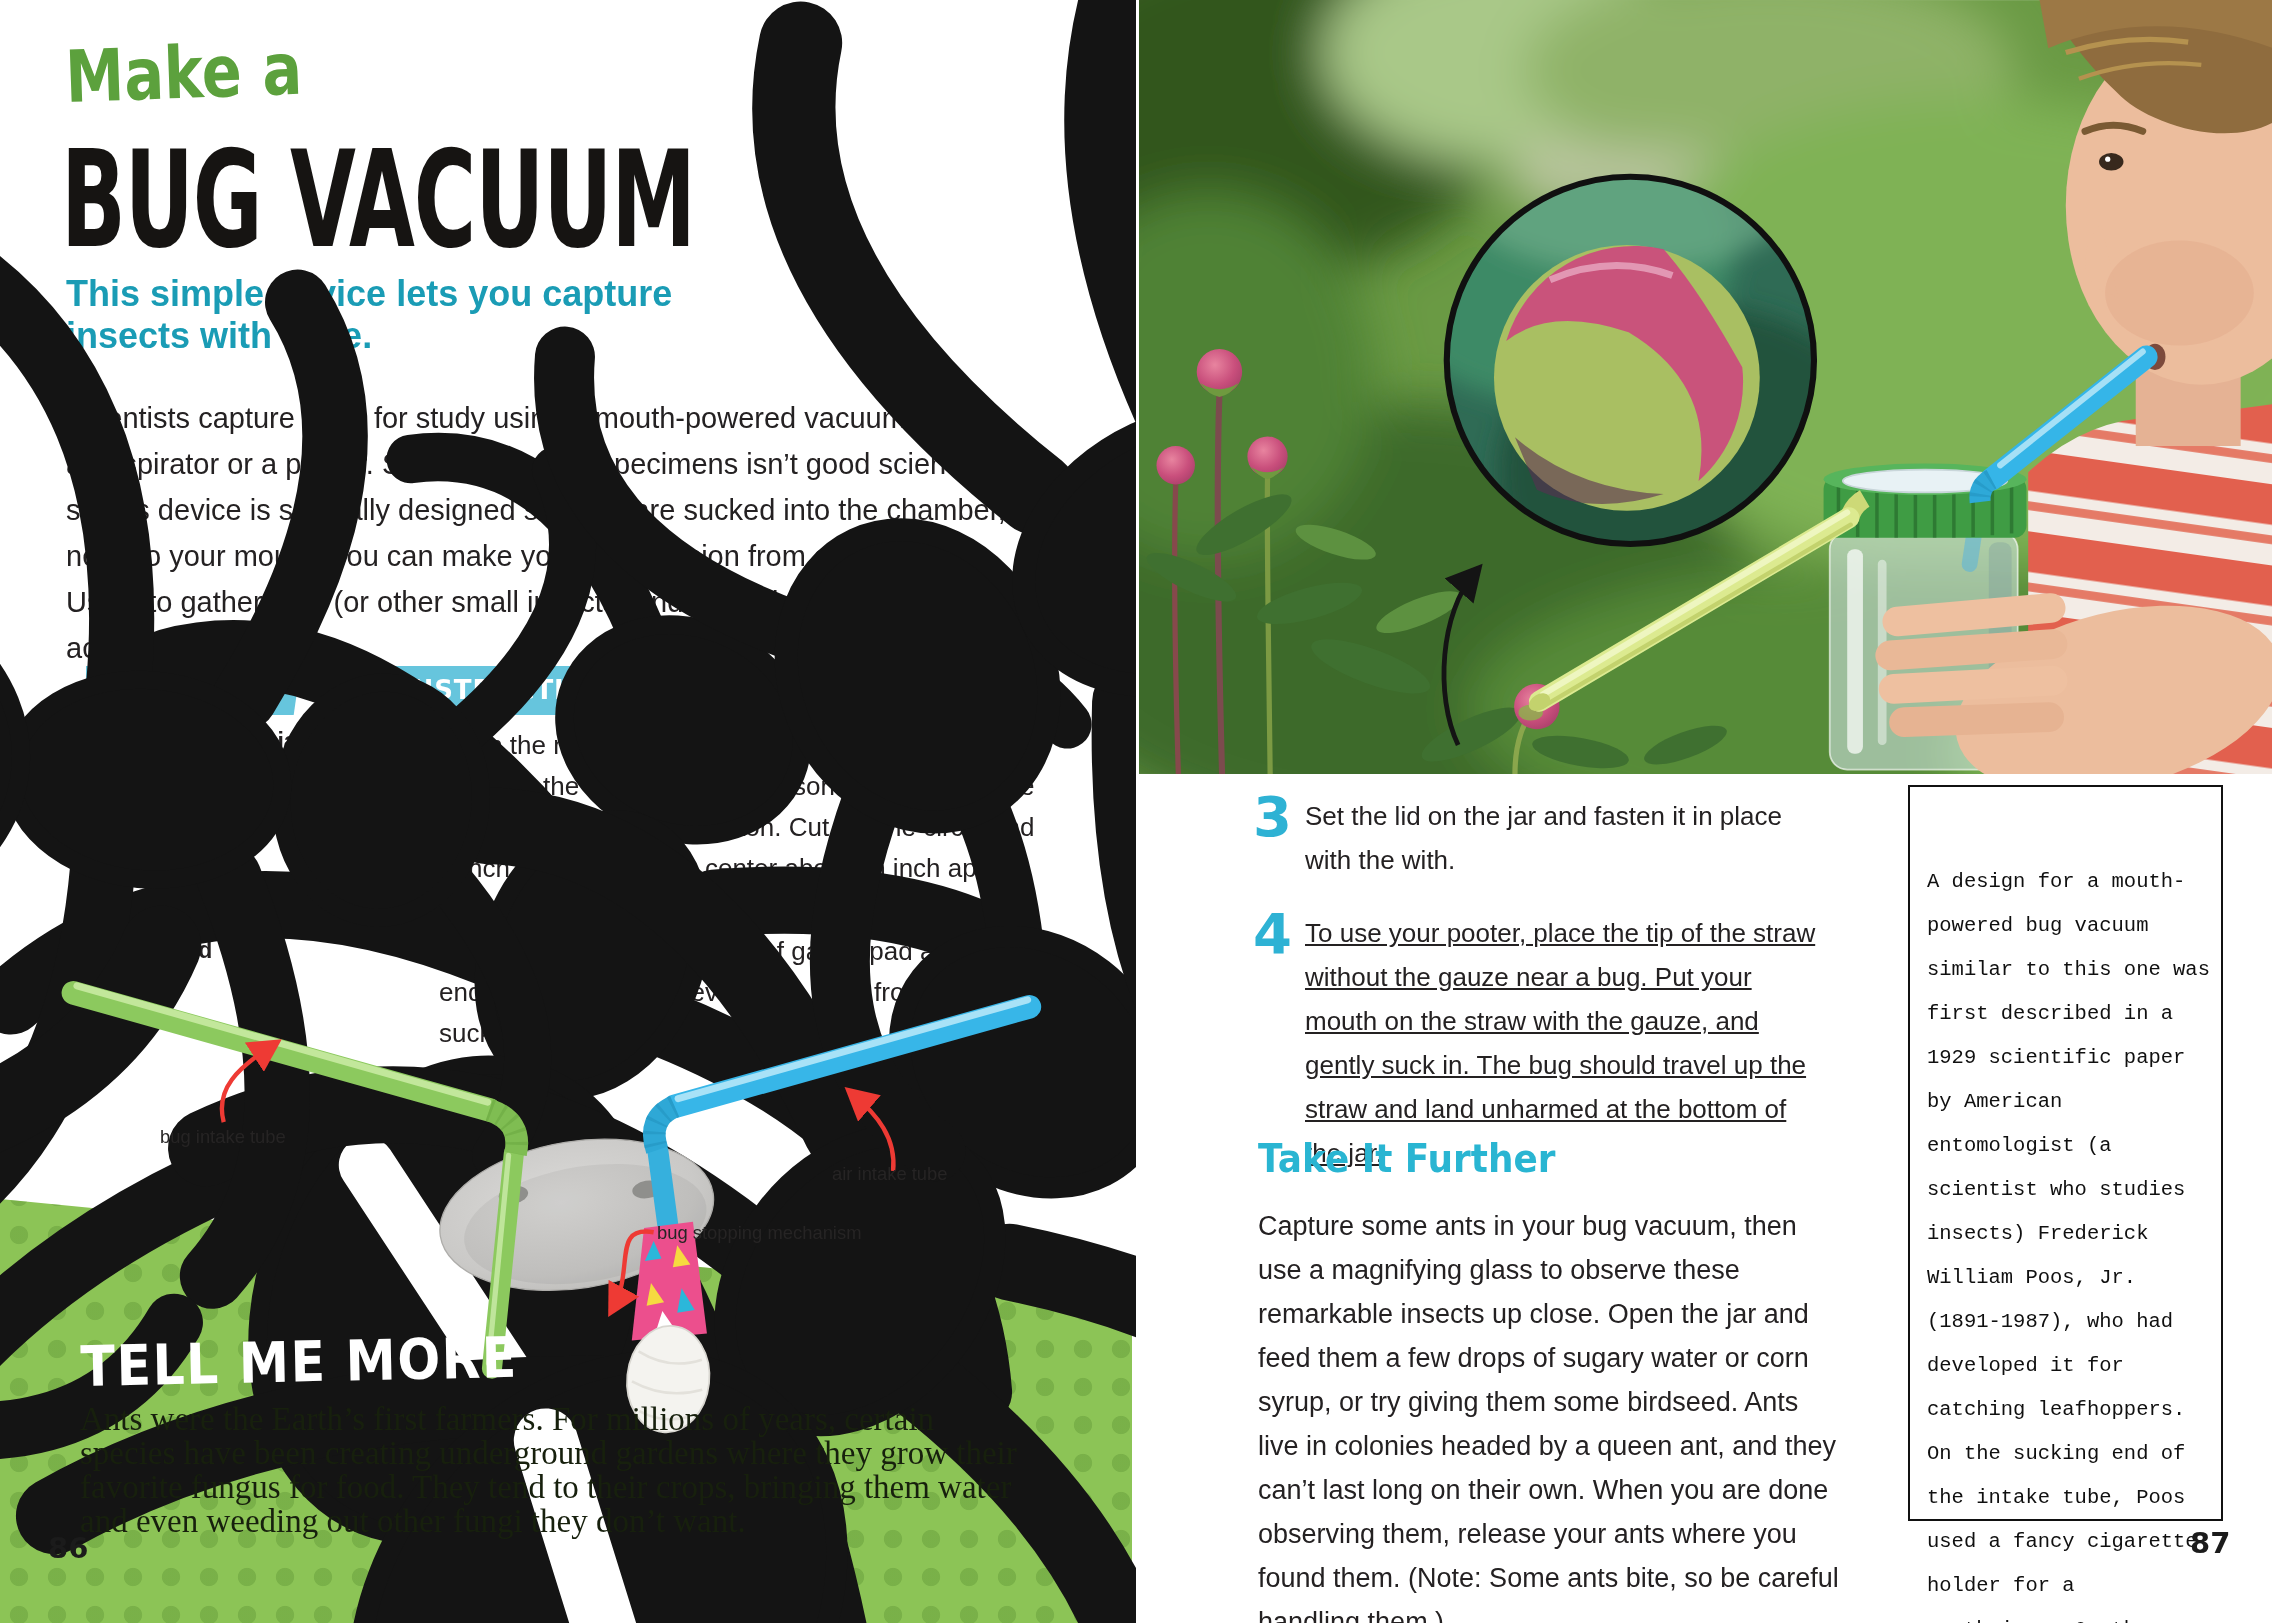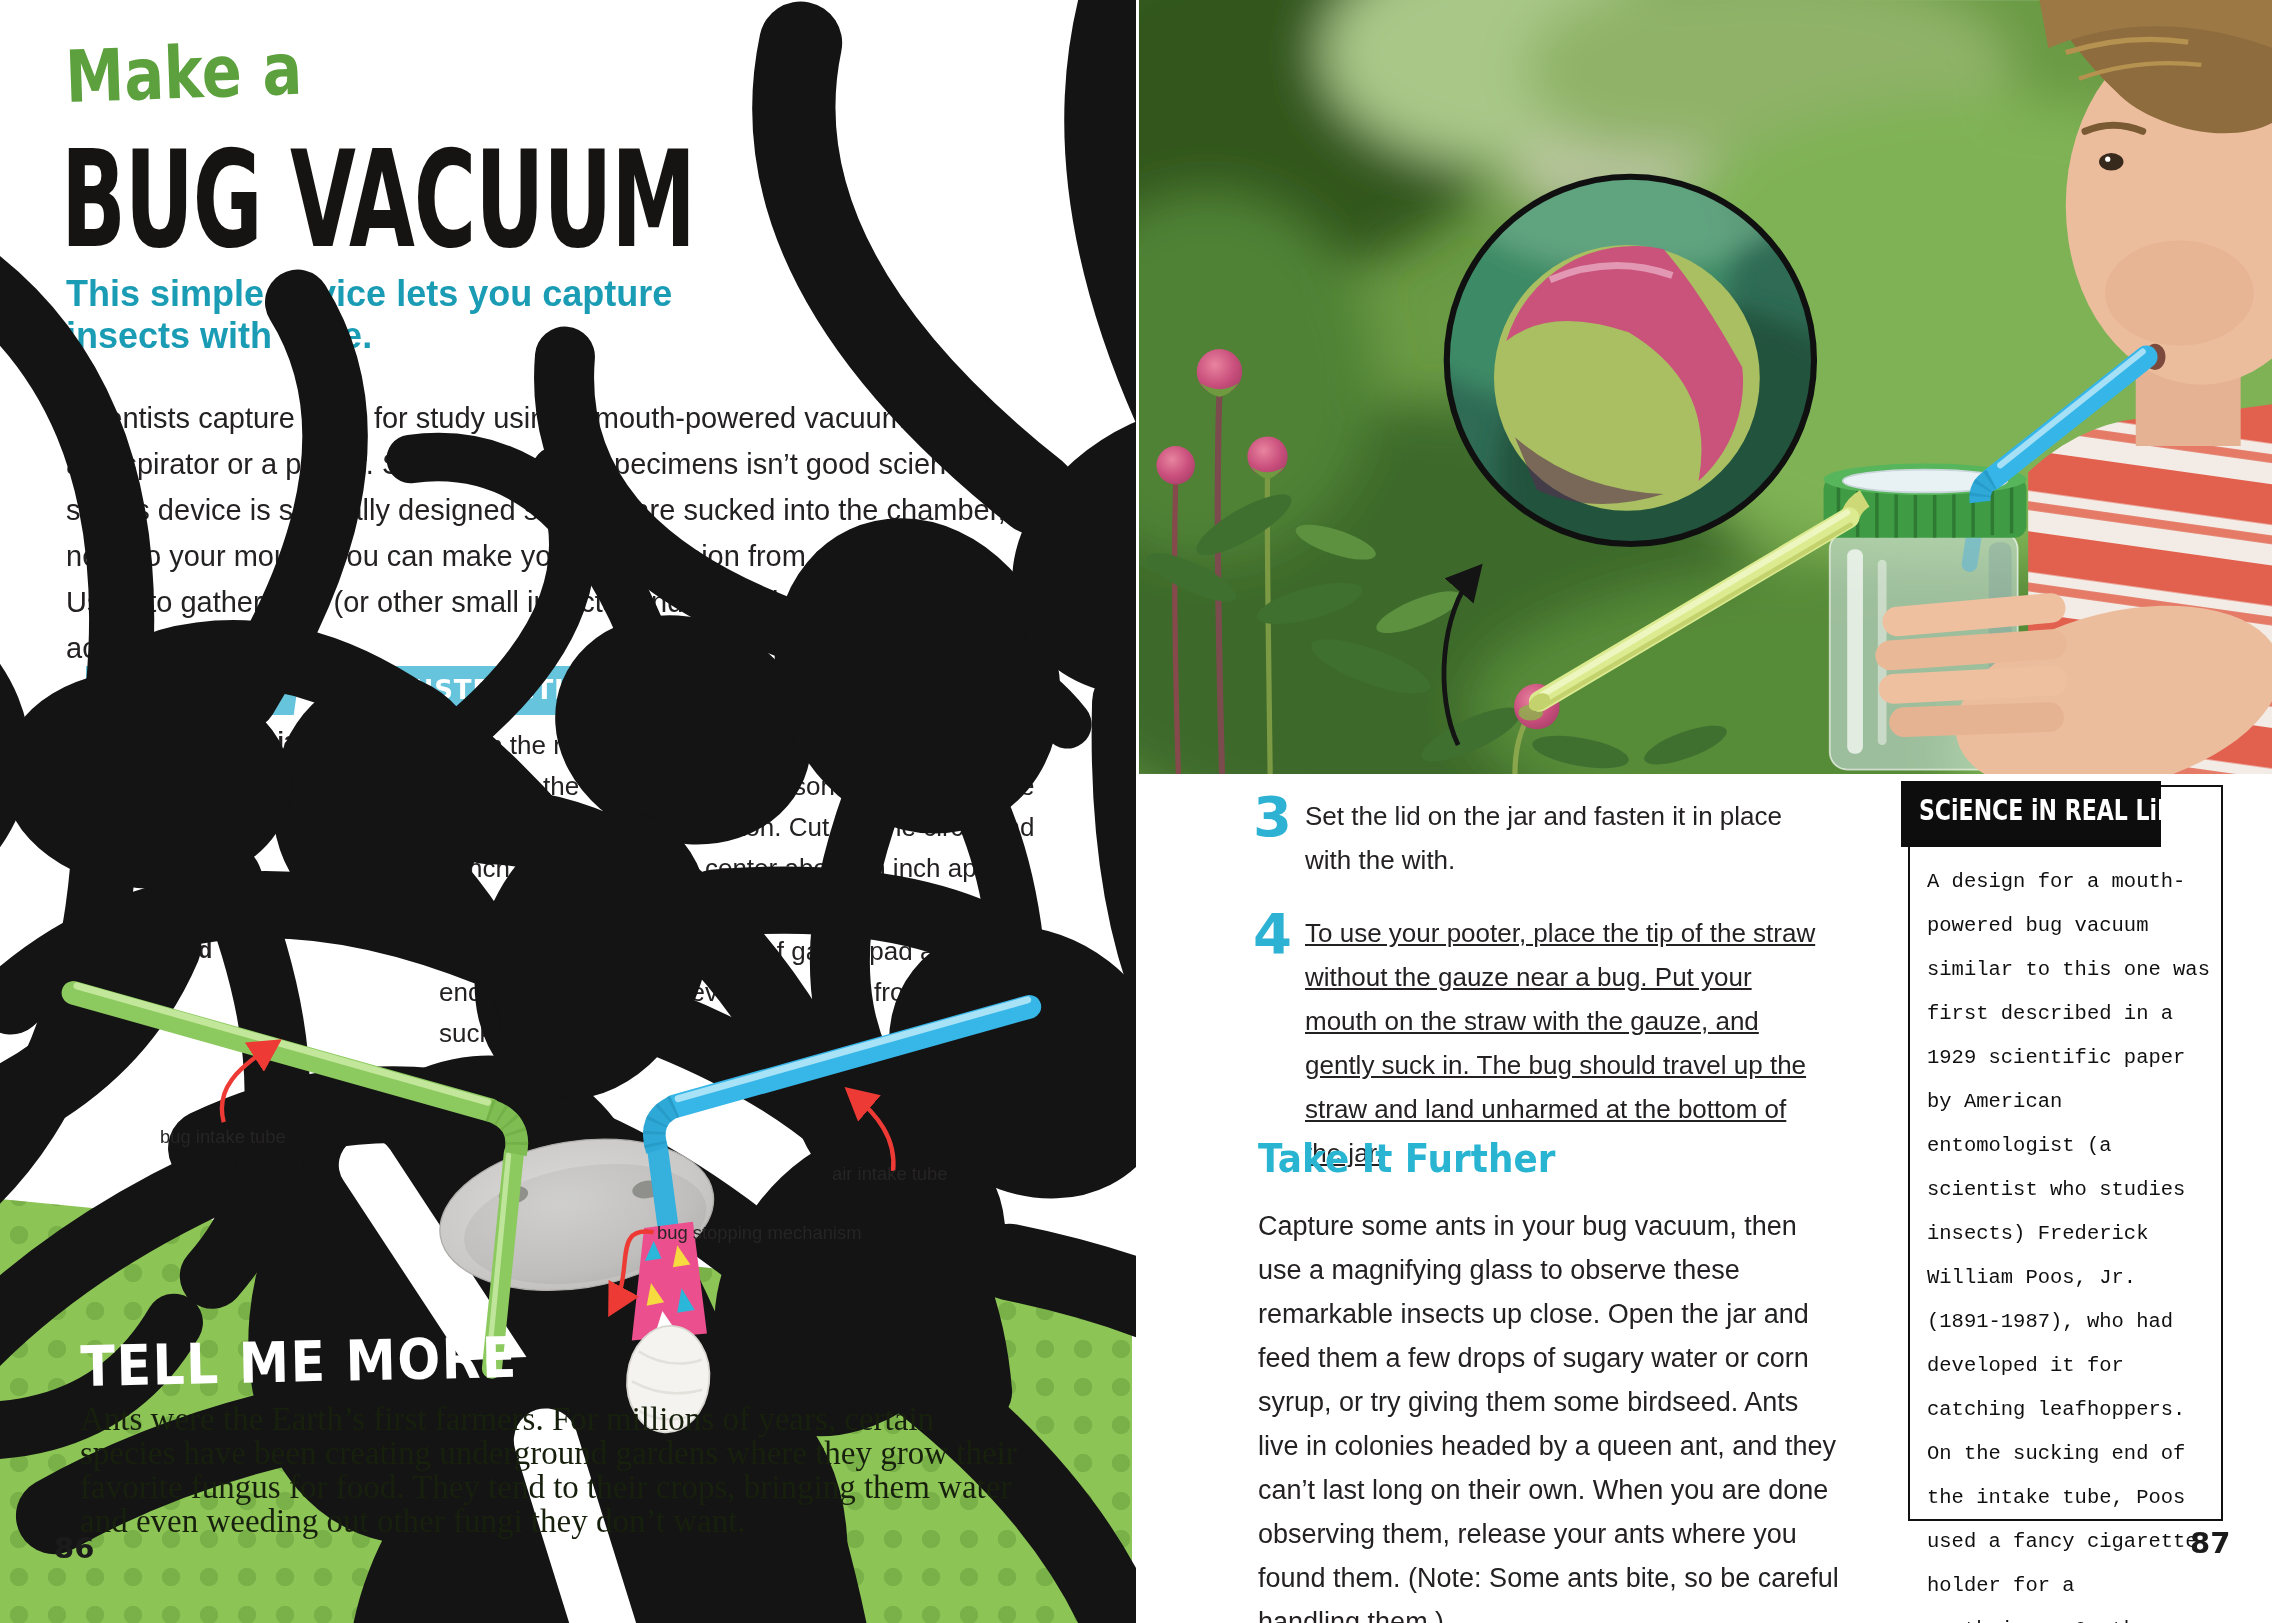--- a/index.html
+++ b/index.html
@@ -46,21 +46,21 @@
     background-size:38px 38px;
     clip-path:polygon(0px 1199px,1132px 1309px,1132px 1623px,0px 1623px);}
   .diagram-svg{left:0;top:0;width:1136px;height:1623px;z-index:4;pointer-events:none;}
 
   .tmm-title{left:80px;top:1334px;z-index:6;font-family:"DejaVu Sans",sans-serif;font-weight:bold;
     font-size:56px;color:#ffffff;letter-spacing:1.7px;transform:rotate(-1.2deg) scaleX(.9);transform-origin:left top;white-space:nowrap;}
   .tmm-body{left:80px;top:1402px;width:948px;z-index:6;font-family:"Liberation Serif",serif;
     font-size:33px;line-height:34px;color:#17200d;margin:0;}
 
   .pagenum{font-family:"DejaVu Sans",sans-serif;font-weight:bold;font-size:29px;color:#1b1b1b;z-index:7;}
-  .pn-left{left:54px;top:1531px;}
+  .pn-left{left:48px;top:1531px;}
 
   
   .photo{left:1139px;top:0;width:1134px;height:774px;overflow:hidden;}
   .step3{left:1256px;top:794px;} .step3 .step-text{width:479px;}
   .step4{left:1256px;top:911px;} .step4 .step-text{width:524px;text-decoration:underline;}
   .step3 .step-text,.step4 .step-text{line-height:44px;}
   .tif-title{left:1261px;top:1136px;font-family:"DejaVu Sans",sans-serif;font-weight:bold;
     font-size:39px;color:#29b5d2;transform:scaleX(.92);transform-origin:left top;white-space:nowrap;}
   .tif-body{left:1261px;top:1204px;width:581px;font-size:27px;line-height:44px;color:#242122;margin:0;}
 
@@ -379,21 +379,18 @@
     </div>
     <div class="step step4" style="left:117px;top:911px;">
       <span class="step-num">4</span>
       <div class="step-text">To use your pooter, place the tip of the straw without the gauze near a bug. Put your mouth on the straw with the gauze, and gently suck in. The bug should travel up the straw and land unharmed at the bottom of the jar.</div>
     </div>
 
     <div class="abs tif-title" style="left:122px;top:1136px;">Take It Further</div>
     <p class="abs tif-body" style="left:122px;top:1204px;">Capture some ants in your bug vacuum, then use a magnifying glass to observe these remarkable insects up close. Open the jar and feed them a few drops of sugary water or corn syrup, or try giving them some birdseed. Ants live in colonies headed by a queen ant, and they can’t last long on their own. When you are done observing them, release your ants where you found them. (Note: Some ants bite, so be careful handling them.)</p>
 
     <div class="abs sidebar-box" style="left:772px;top:785px;"></div>
-    <div class="abs sidebar-band" style="left:765px;top:781px;">
-      <div class="sidebar-title">SCiENCE iN REAL LiFE</div>
-    </div>
     <p class="abs sidebar-body" style="left:791px;top:860px;">A design for a mouth-powered bug vacuum similar to this one was first described in a 1929 scientific paper by American entomologist (a scientist who studies insects) Frederick William Poos, Jr. (1891-1987), who had developed it for catching leafhoppers. On the sucking end of the intake tube, Poos used a fancy cigarette holder for a mouthpiece. On the tube’s other end, he placed a silk filter to keep bugs out of his mouth. Poos’s gadget was not the first bug vacuum, but his design has stuck around, along with a nickname that pays tribute to its inventor: entomologists call it a pooter.</p>
 
     <div class="abs pagenum" style="left:1038px;top:1526px;margin-left:16px;">87</div>
   </section>
 </div>
 
 
 </body></html>

